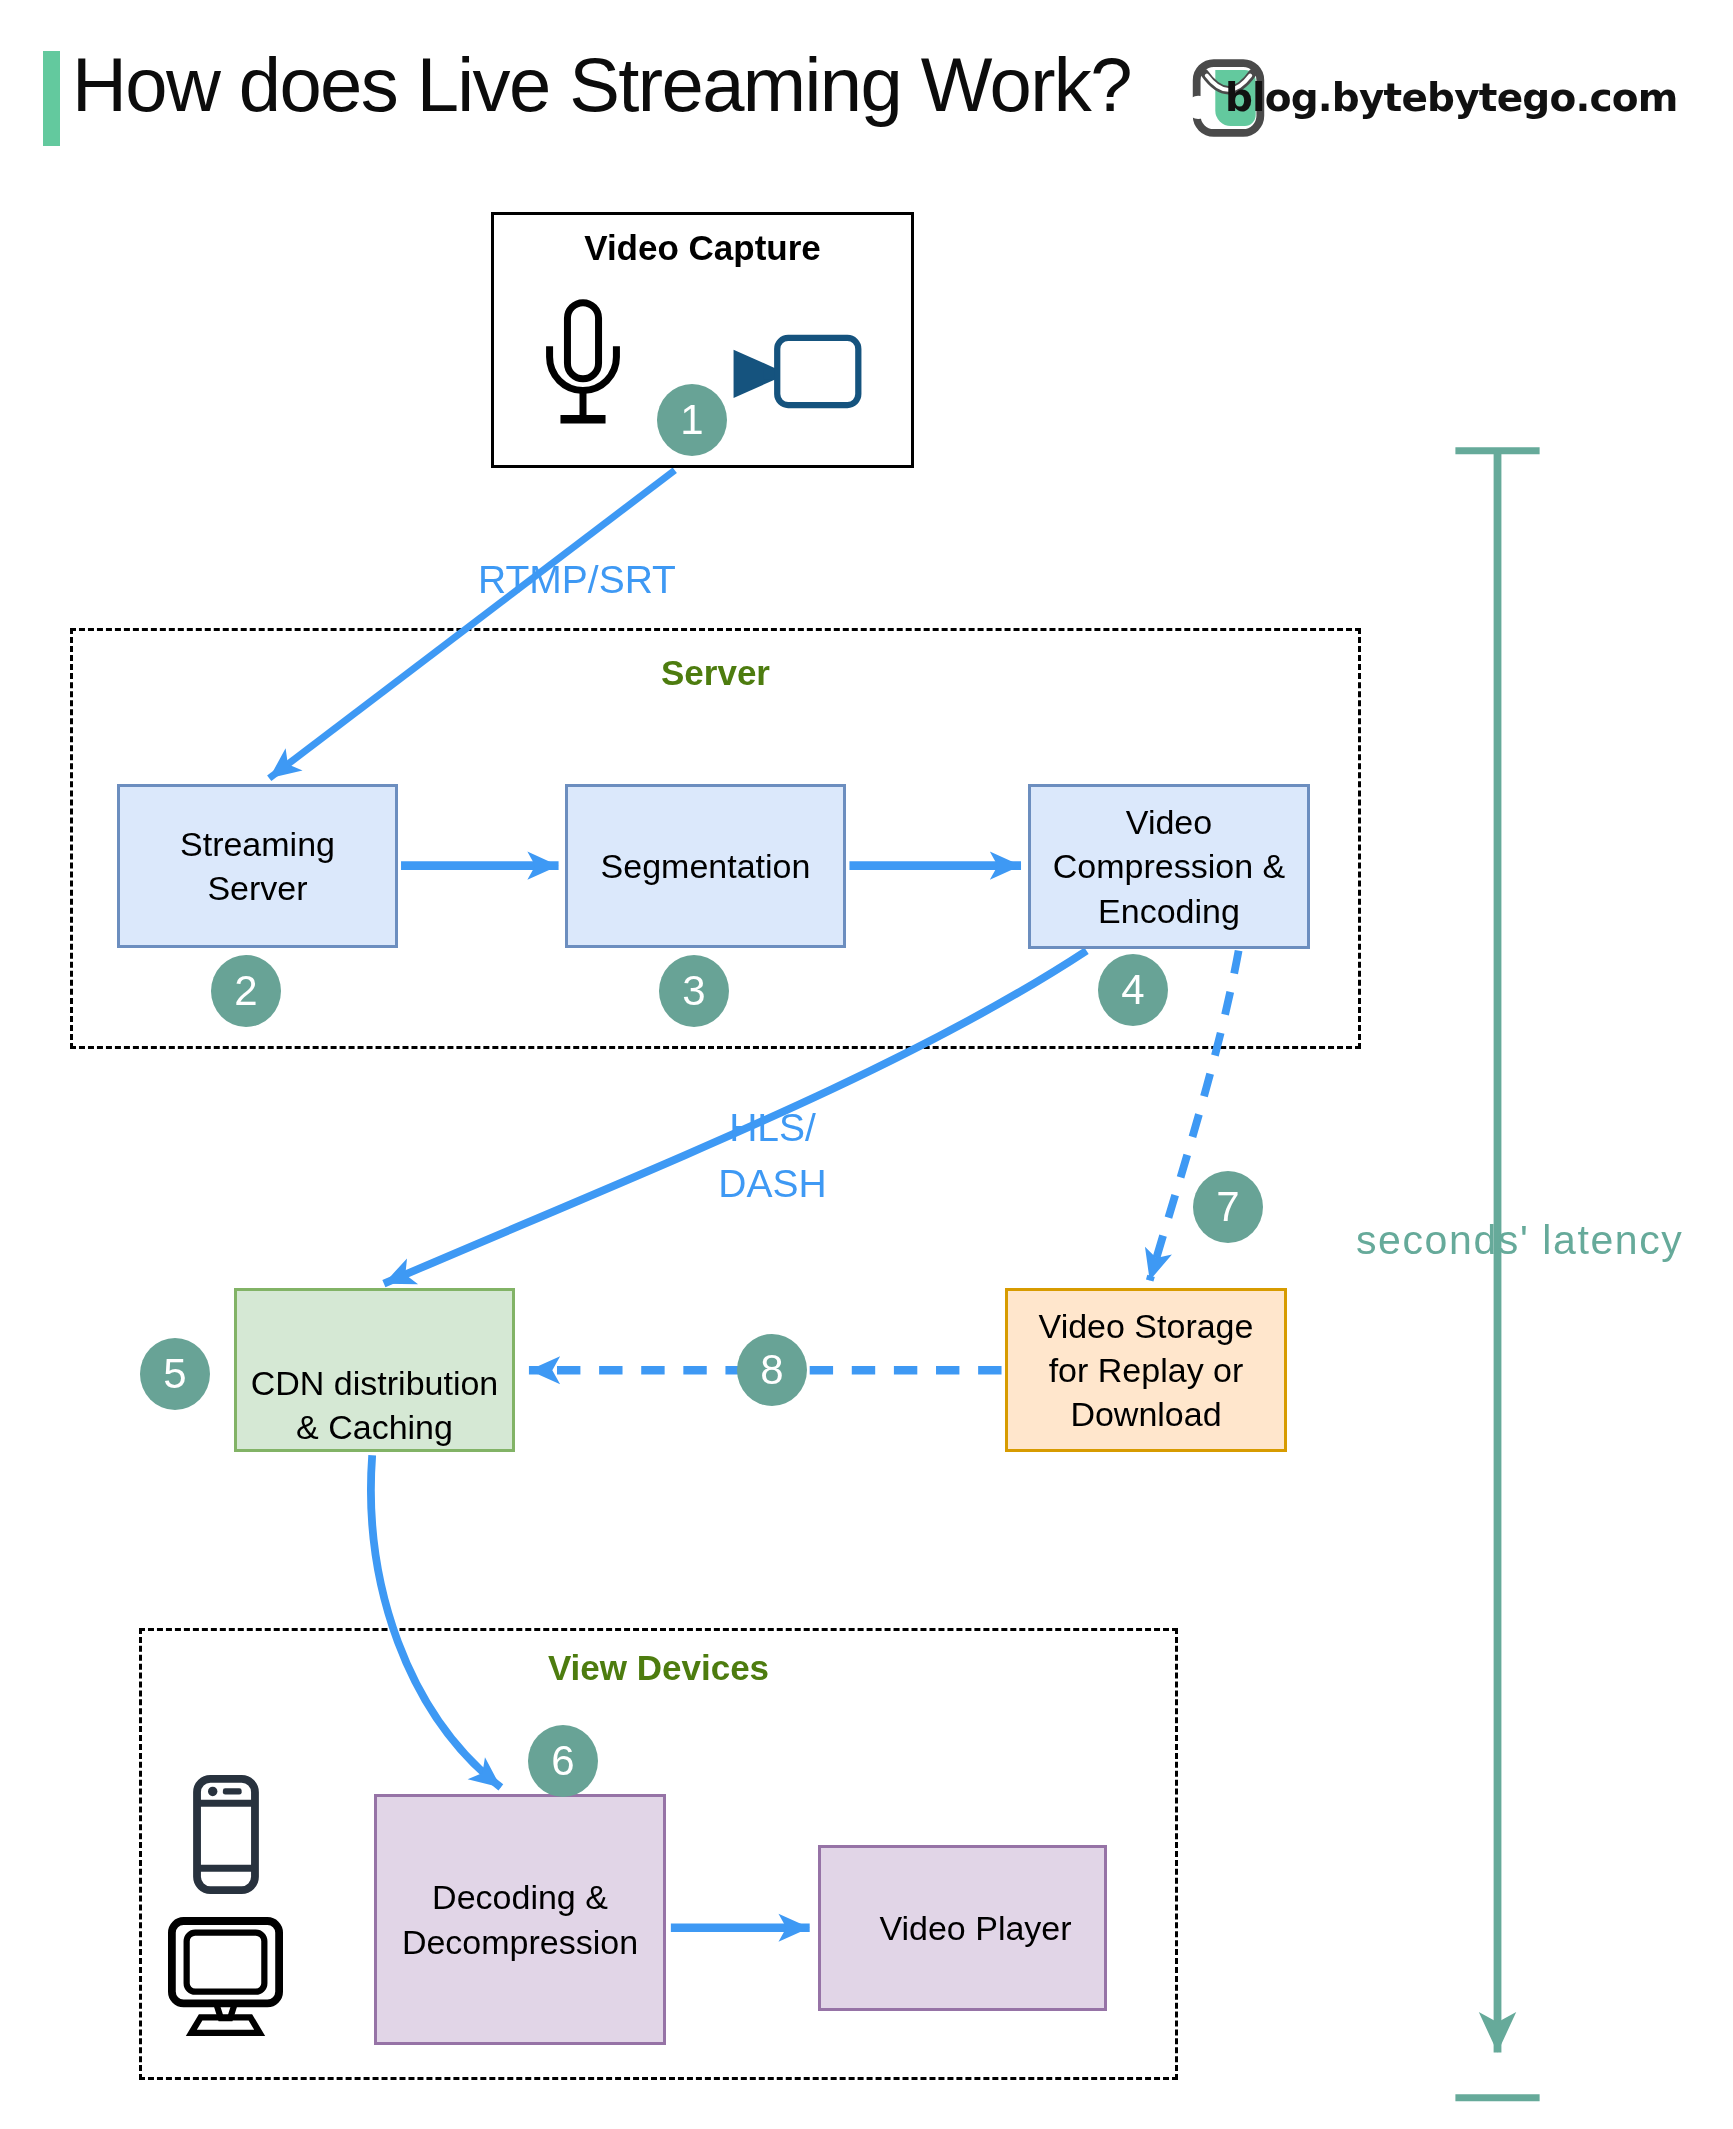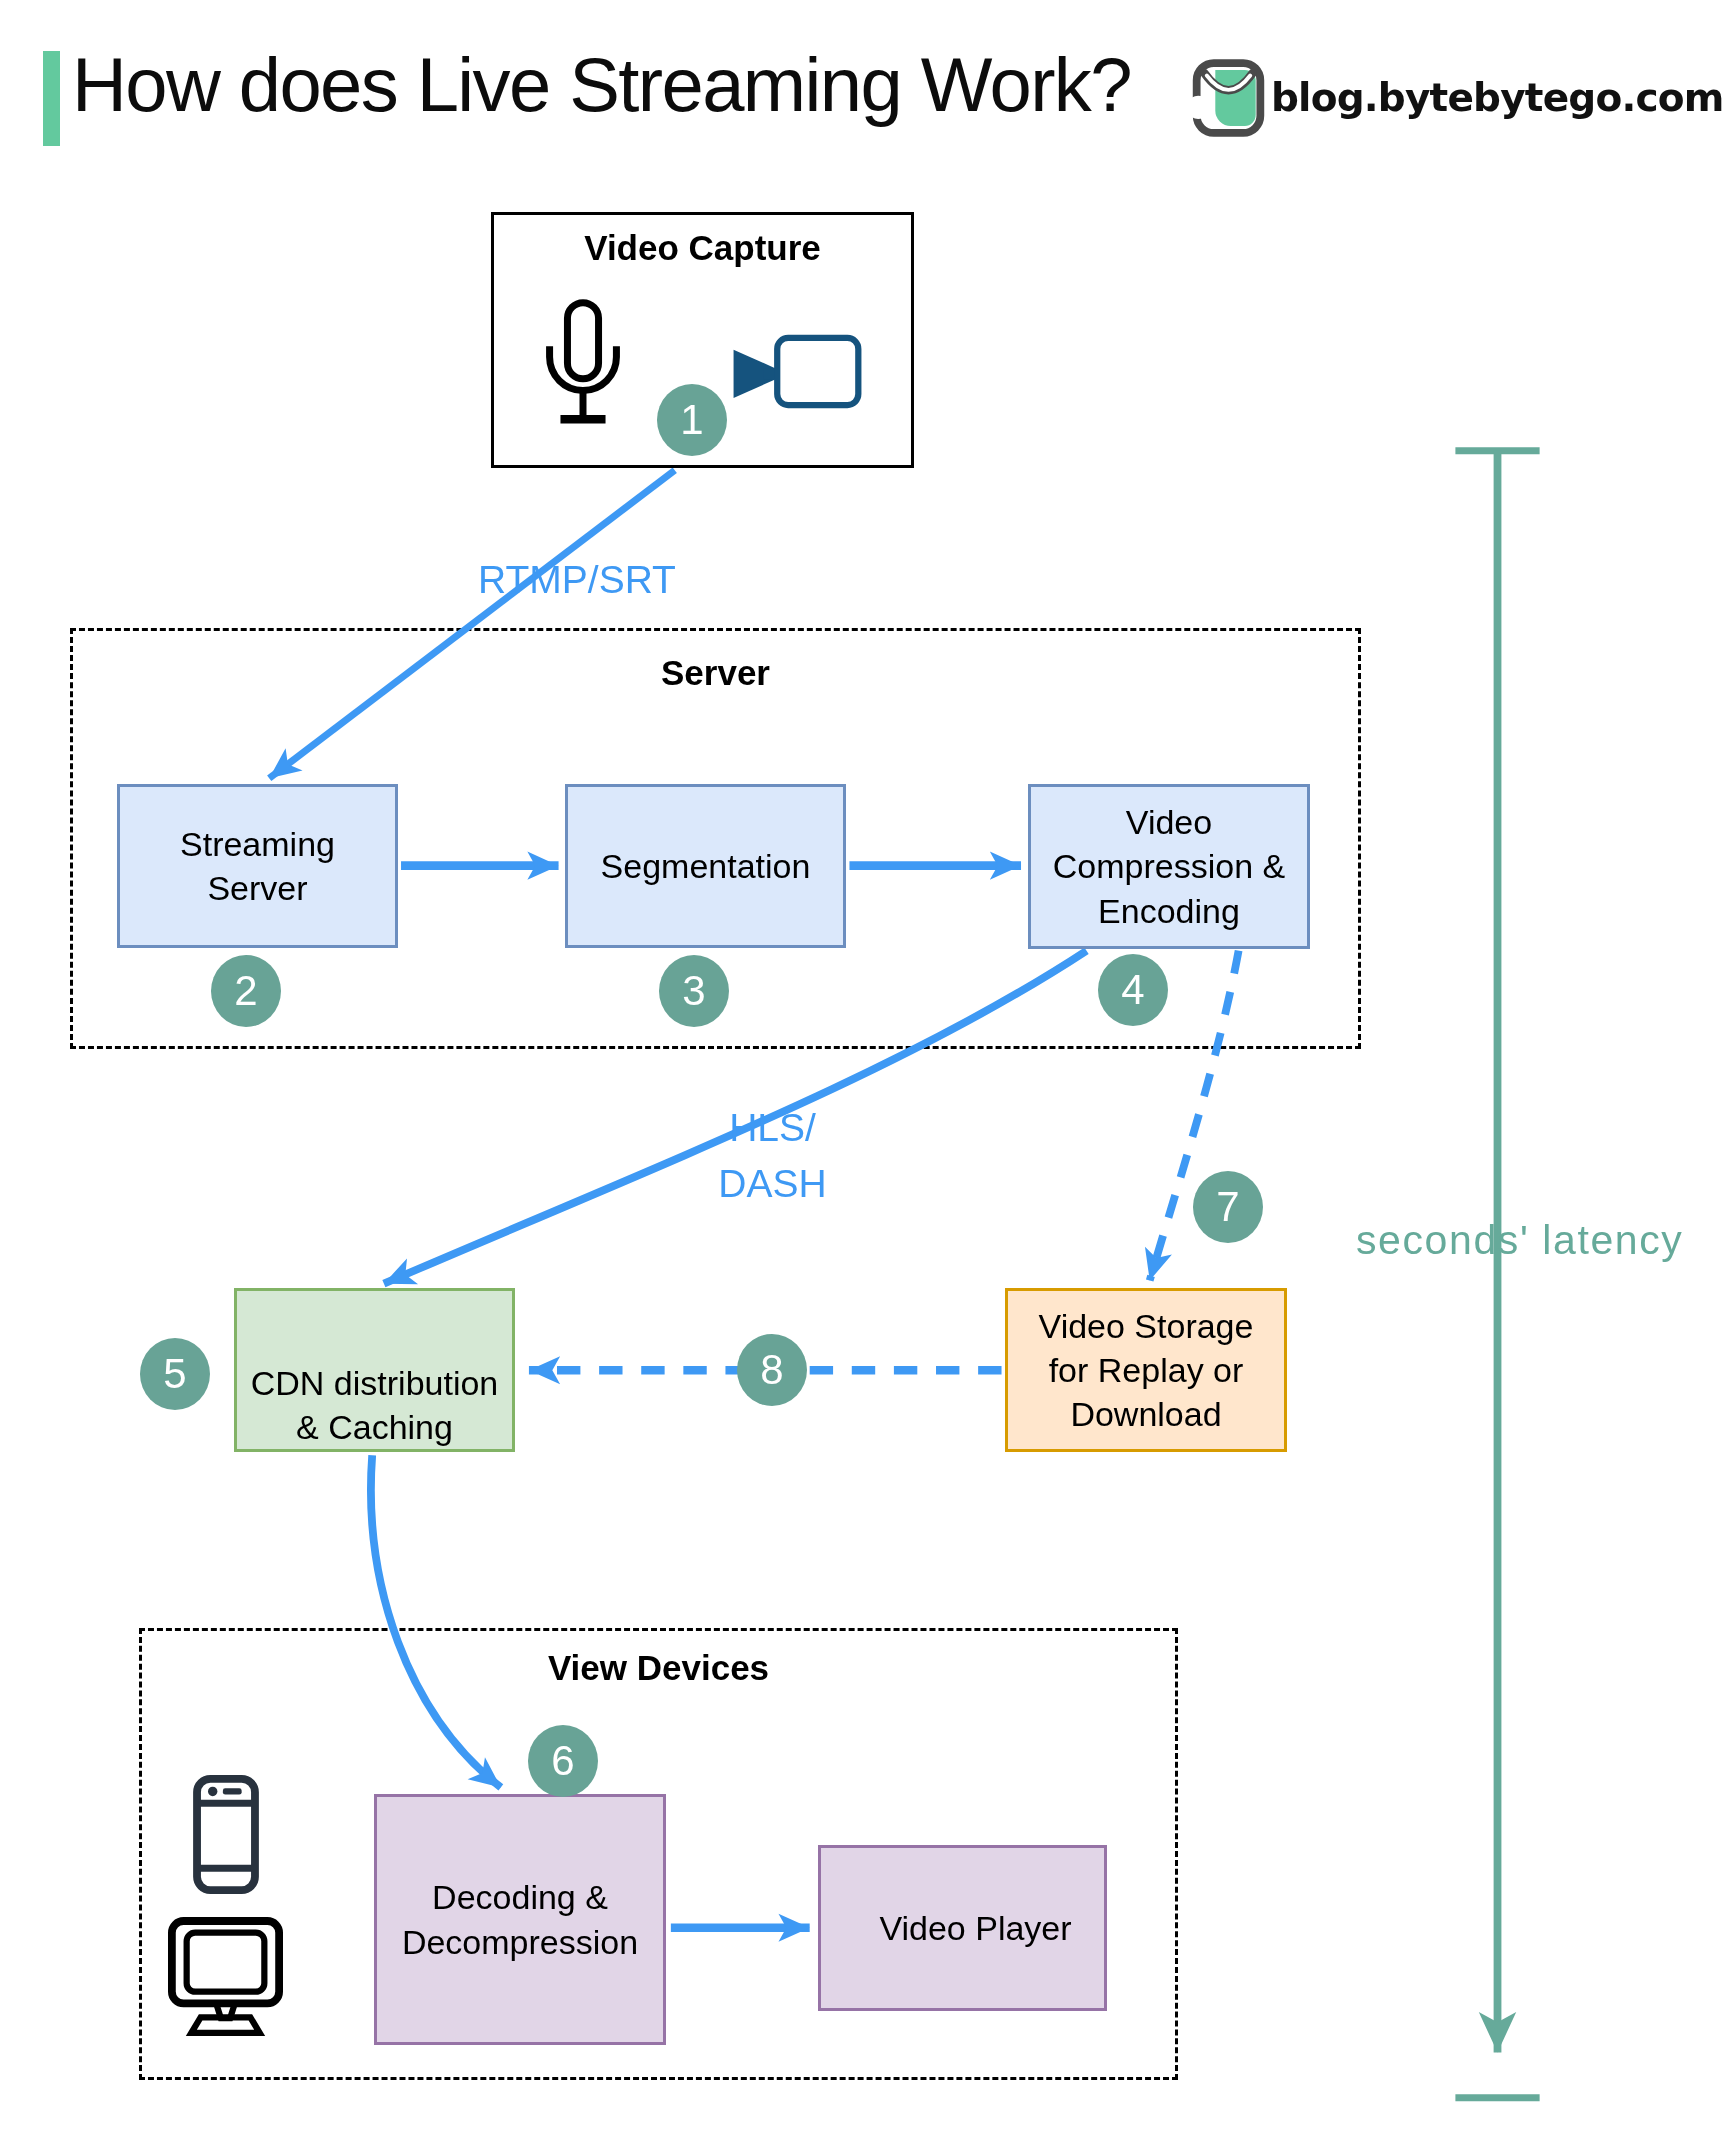--- a/index.html
+++ b/index.html
@@ -18,34 +18,34 @@
   #canvas{
     position:relative;width:1734px;height:2129px;background:#ffffff;overflow:hidden;
     font-family:"Liberation Sans", sans-serif;
   }
   #wires{position:absolute;left:0;top:0;z-index:1;}
   .accent-bar{position:absolute;left:43px;top:51px;width:17px;height:95px;background:var(--green-accent);}
   .page-title{
     position:absolute;left:72px;top:41px;font-size:76px;font-weight:400;color:#0c0c0c;
     letter-spacing:-1.6px;white-space:nowrap;
   }
-  .site{position:absolute;left:1271px;top:75px;font-size:39px;font-weight:700;color:#111;
+  .site{position:absolute;left:1225px;top:75px;font-size:39px;font-weight:700;color:#111;
     font-family:"DejaVu Sans", sans-serif;letter-spacing:-0.8px;white-space:nowrap;}
   .logo{position:absolute;left:1192px;top:59px;width:73px;height:78px;}
 
   .capture-box{
     position:absolute;left:491px;top:212px;width:423px;height:256px;background:#fff;
     border:3.1px solid #000;box-sizing:border-box;z-index:2;text-align:center;
   }
   .capture-title{font-size:35px;font-weight:700;color:#000;margin-top:12.5px;}
 
   .group{position:absolute;border:3.9px dashed #000;box-sizing:border-box;z-index:0;background:transparent;}
   .group-server{left:70px;top:628px;width:1291px;height:421px;}
   .group-devices{left:139px;top:1628px;width:1039px;height:452px;}
-  .group-title{position:absolute;width:100%;text-align:center;font-size:35px;font-weight:700;color:#000000;}
+  .group-title{position:absolute;width:100%;text-align:center;font-size:35px;font-weight:700;color:#4d7c0f;}
   .group-title.server{top:22px;}
   .group-title.devices{top:17px;}
 
   .node{
     position:absolute;display:flex;align-items:center;justify-content:center;text-align:center;
     box-sizing:border-box;z-index:2;font-size:34px;color:#000;line-height:1.3;
   }
   .node .inner{pointer-events:none;}
   .n-blue{background:var(--blue-fill);border:3.1px solid var(--blue-border);}
   .n-green{background:var(--green-fill);border:3.1px solid var(--green-border);align-items:flex-end;}

